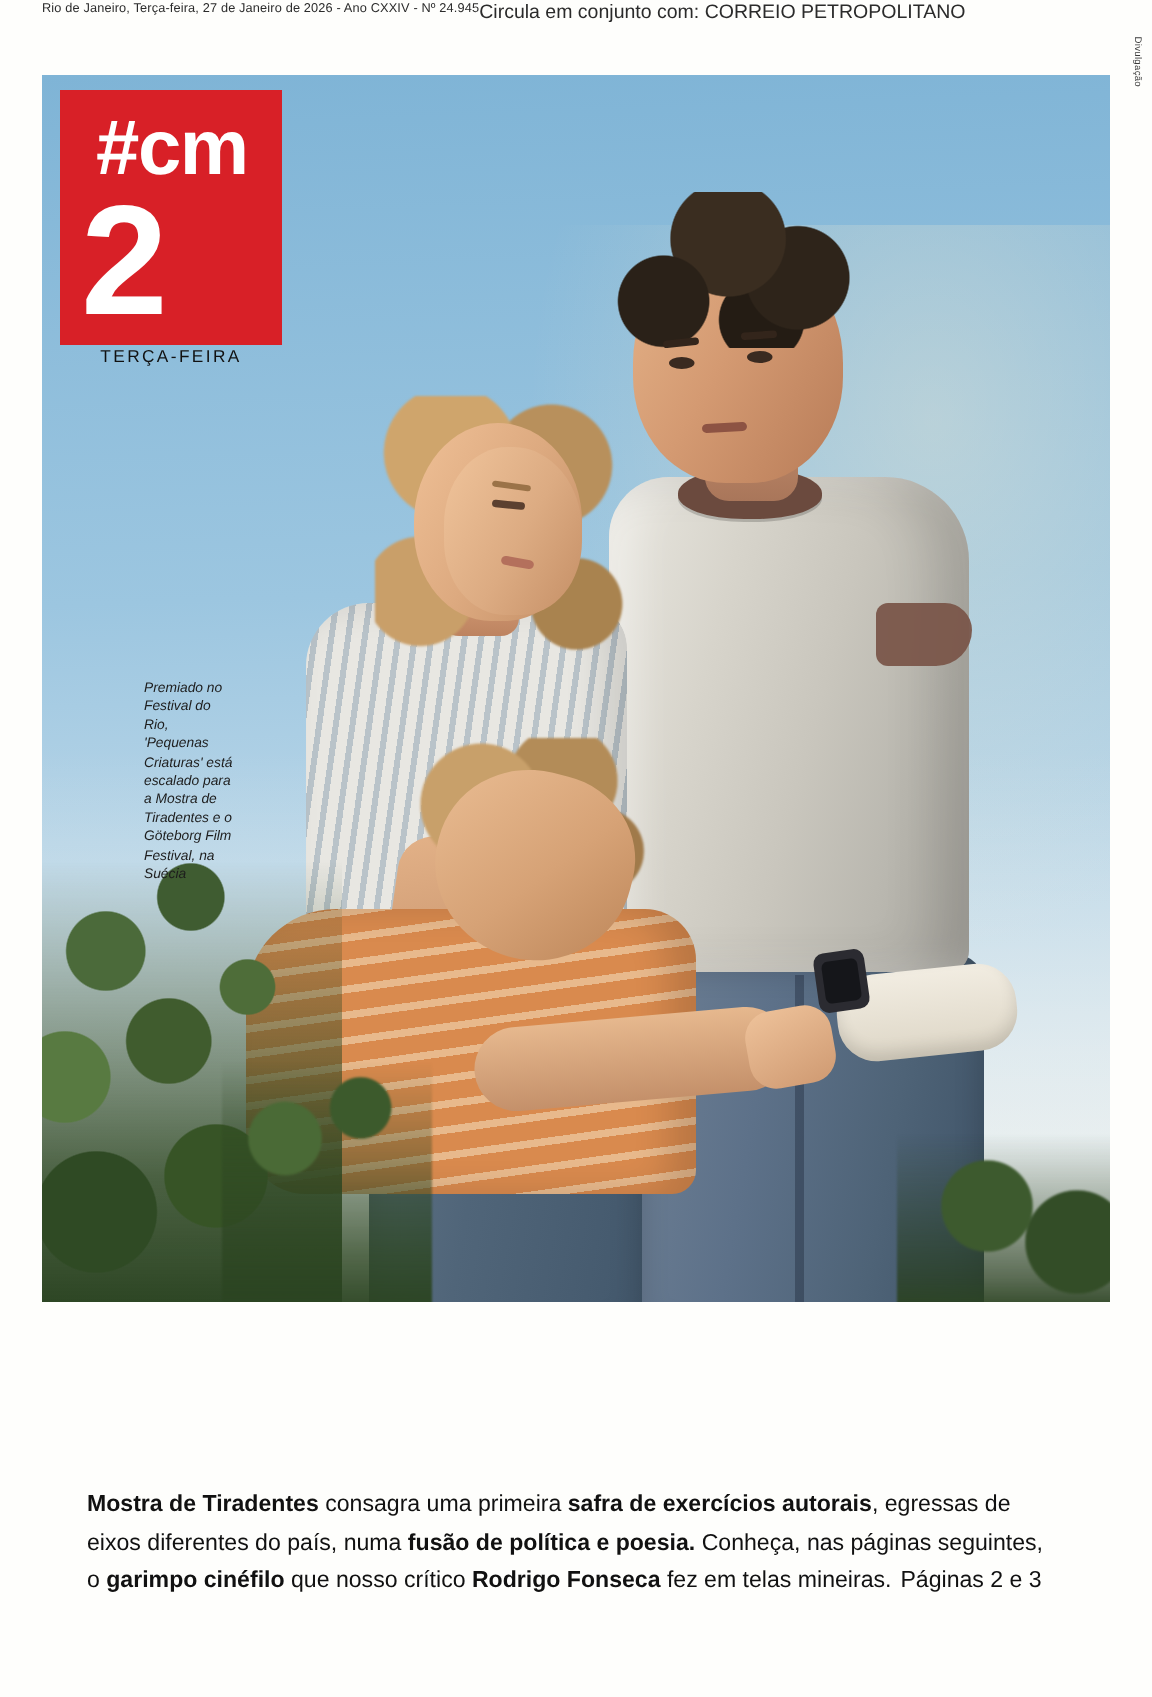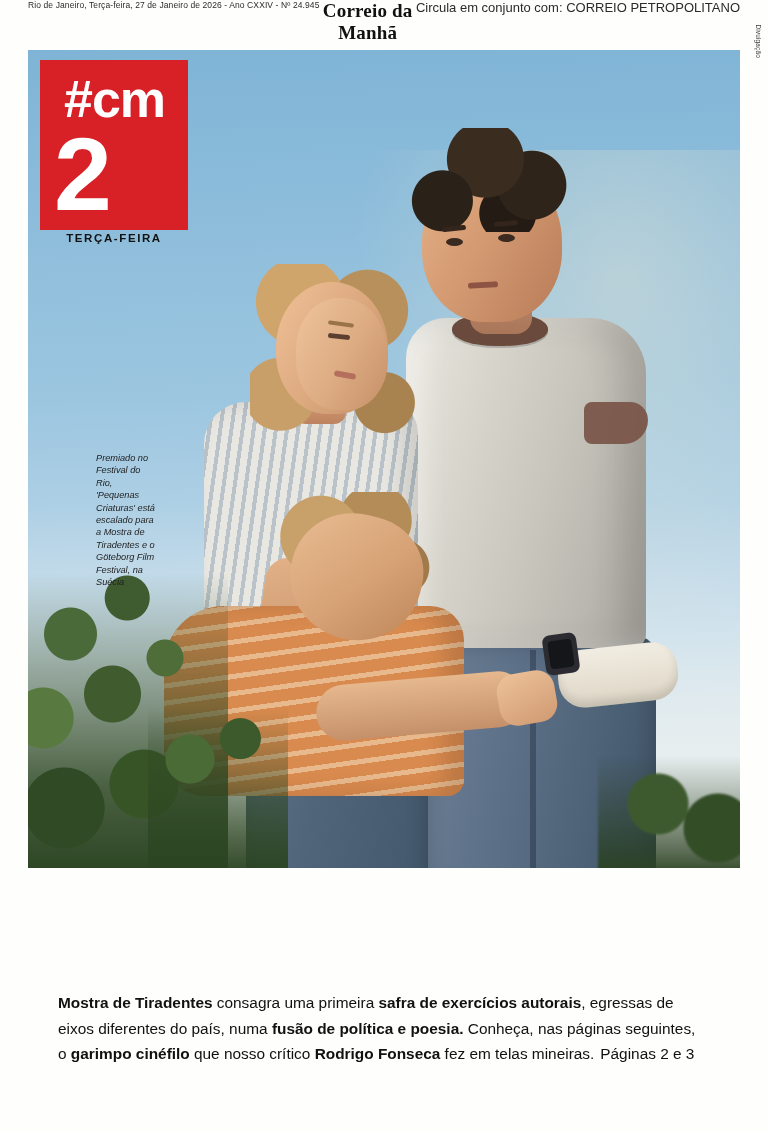--- a/index.html
+++ b/index.html
@@ -296,21 +296,21 @@
     line-height: 96px;
     letter-spacing: -3px;
     padding-left: 14px;
   }
   .logo-day {
     position: absolute;
     left: 40px; top: 232px;
     width: 148px;
     text-align: center;
     font-size: 11.5px;
-    font-weight: 700;
+    font-weight: 400;
     letter-spacing: 1.6px;
     color: #111;
   }
 
   
   .photo-caption {
     position: absolute;
     left: 96px; top: 452px;
     width: 62px;
     font-size: 9.2px;
@@ -368,21 +368,20 @@
     position: absolute; left: 28px; top: 1122px; width: 712px; height: 0;
   }
 </style>
 </head>
 <body>
 
 <div class="page">
 
   <div class="masthead">
     <div class="masthead-left">Rio de Janeiro, Terça-feira, 27 de Janeiro de 2026 - Ano CXXIV - Nº 24.945</div>
-    <div class="masthead-center">Correio da Manhã</div>
     <div class="masthead-right">Circula em conjunto com: CORREIO PETROPOLITANO</div>
   </div>
 
   <div class="photo">
     <div class="sky-haze"></div>
     <div class="glow"></div>
 
     <div class="figures">
 
       <div class="boy-jeans"></div>

